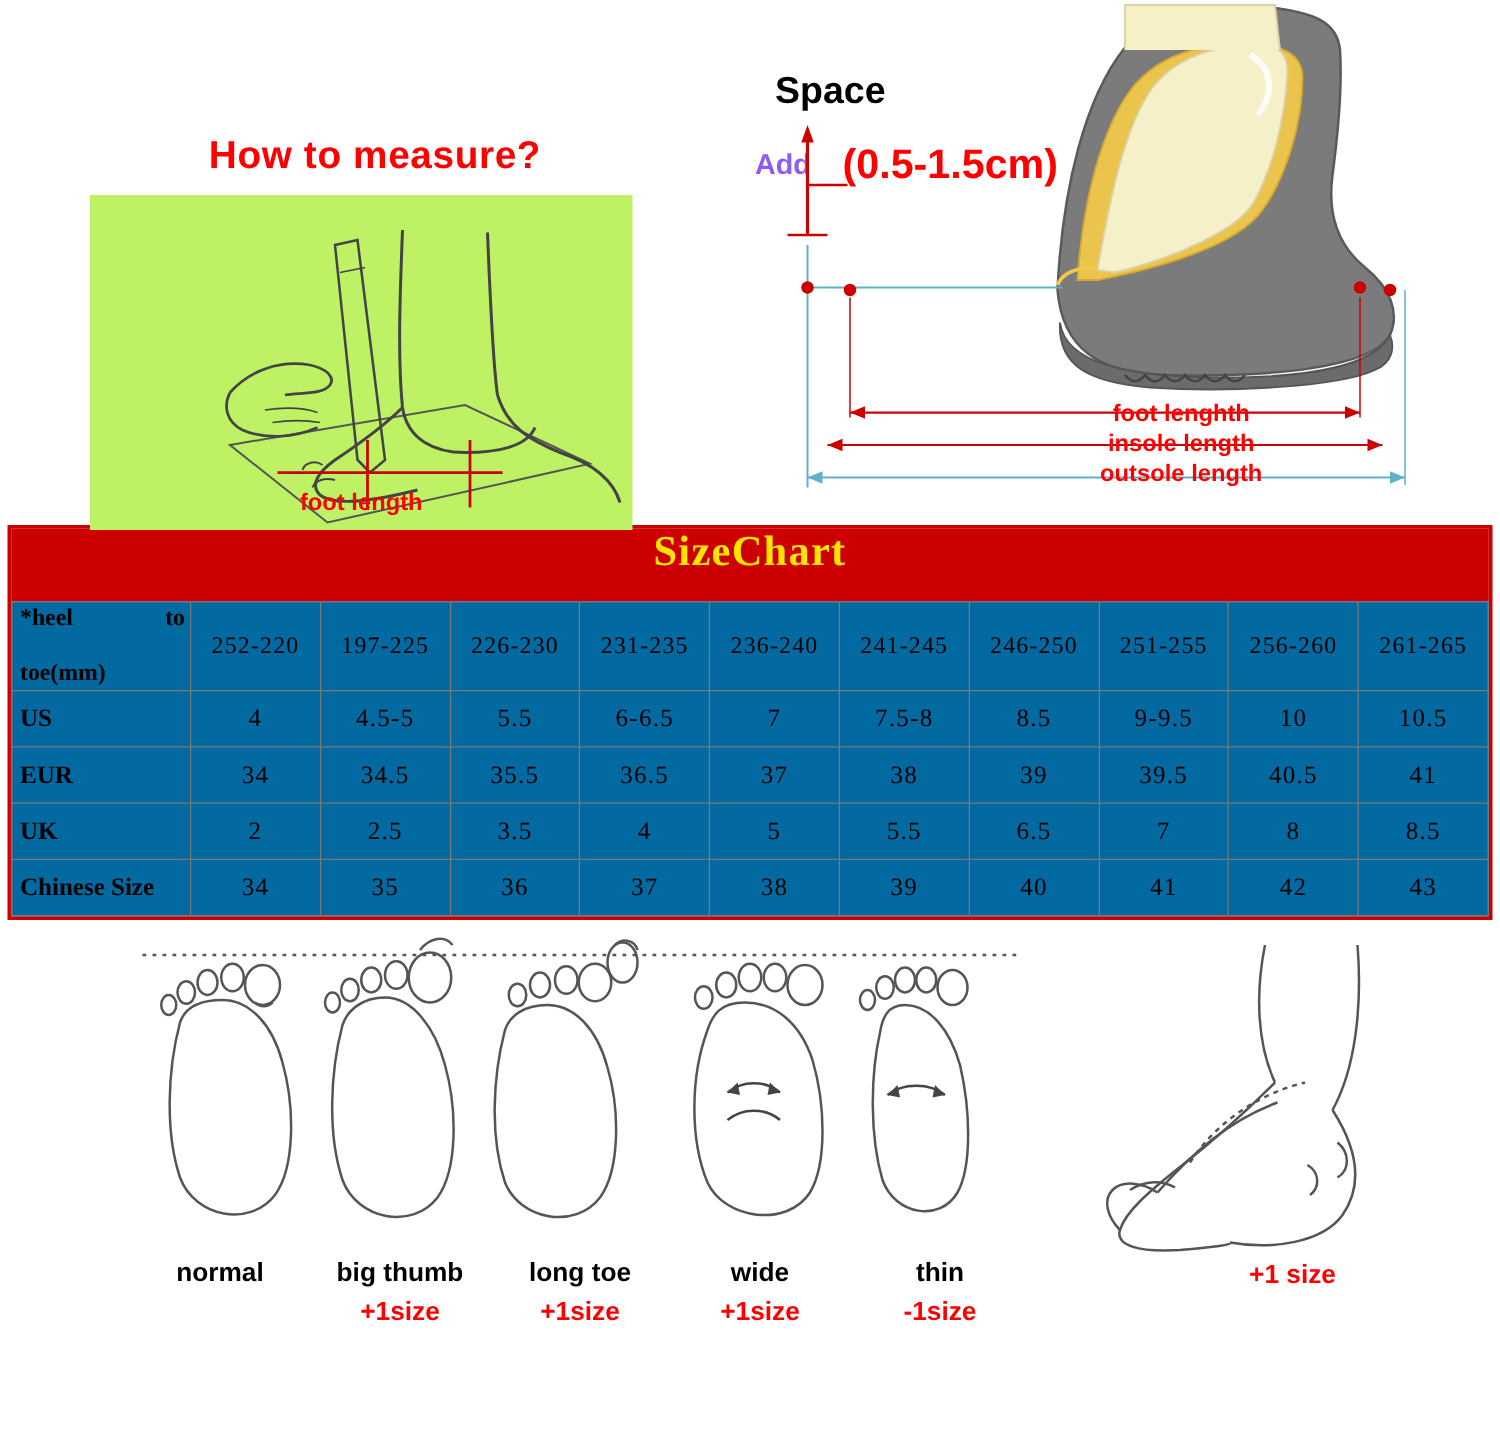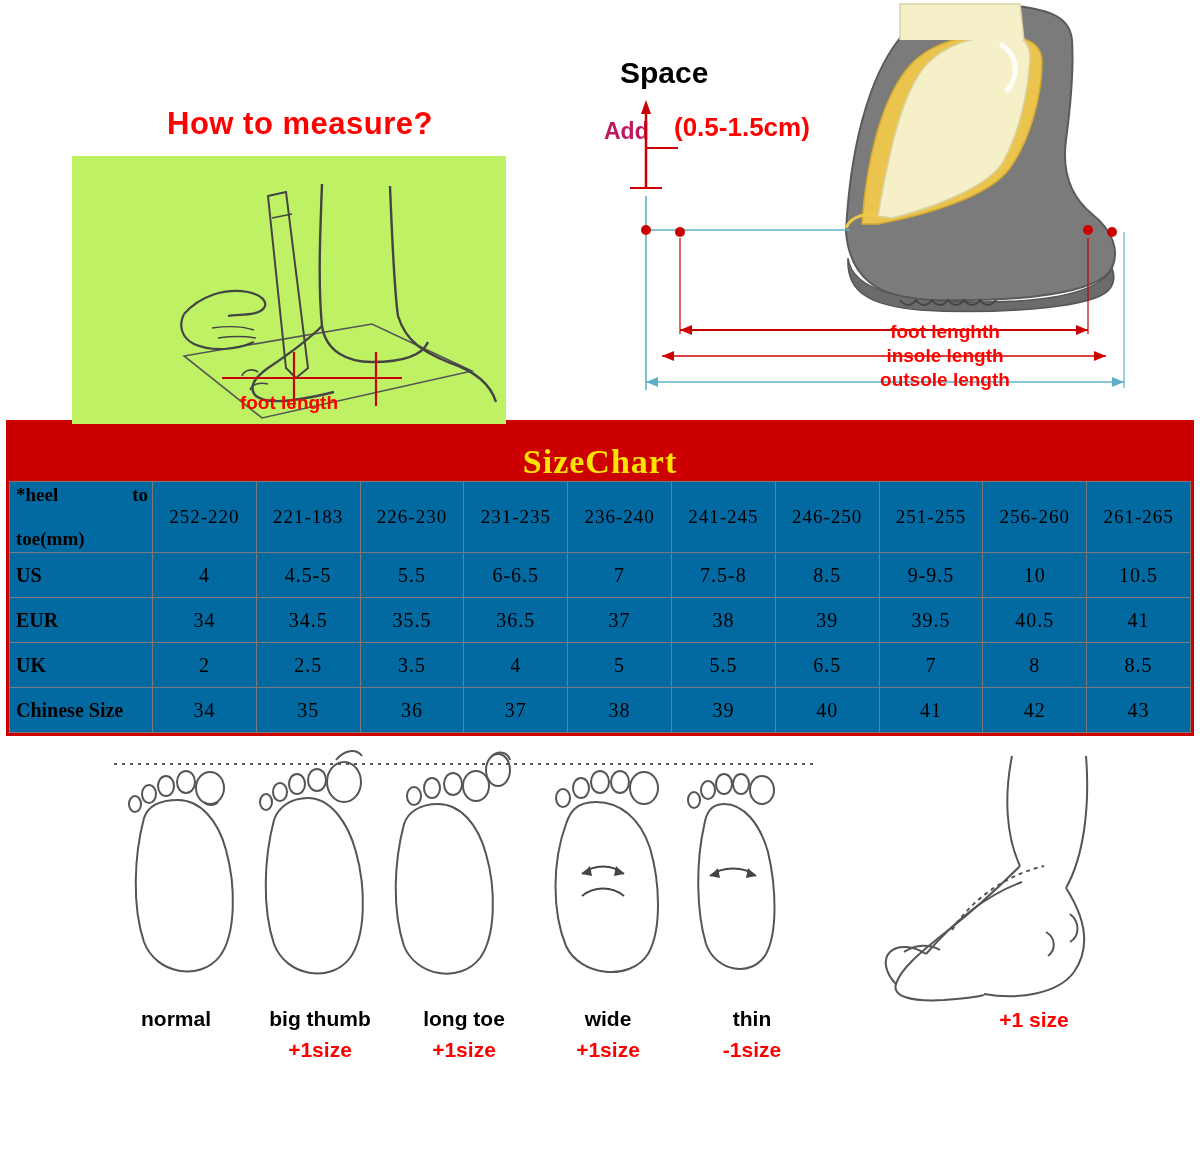--- a/index.html
+++ b/index.html
@@ -65,27 +65,27 @@
     font-size: 30px;
     font-weight: bold;
     color: #000;
   }
   .add-word {
     position: absolute;
     left: 4px;
     top: 118px;
     font-size: 23px;
     font-weight: bold;
-    color: #be185d;
+    color: #8b5cf6;
   }
   .cm-word {
     position: absolute;
     left: 74px;
     top: 112px;
-    font-size: 26px;
+    font-size: 33px;
     font-weight: bold;
     color: #ff0000;
   }
   .legend-lines {
     position: absolute;
     left: 185px;
     top: 320px;
     color: #ff0000;
     font-weight: bold;
     font-size: 19px;
@@ -98,21 +98,21 @@
   .chart-wrap {
     width: 1188px;
     margin: 0 auto;
     border: 3px solid #cc0000;
     box-sizing: border-box;
   }
   .chart-header {
     background: #cc0000;
     height: 58px;
     display: flex;
-    align-items: flex-end;
+    align-items: flex-start;
     justify-content: center;
   }
   .chart-header span {
     color: #ffe400;
     font-family: "Liberation Serif", serif;
     font-weight: bold;
     font-size: 34px;
     letter-spacing: 1px;
   }
   table.size-table {
@@ -317,21 +317,21 @@
   </div>
 
   <table class="size-table">
     <tbody id="size-table-body">
         <tr class="headrow">
           <td class="rowhead">
             <span class="rowhead-justify">*heel to</span>
             <div>toe(mm)</div>
           </td>
           <td>252-220</td>
-          <td>221-183</td>
+          <td>197-225</td>
           <td>226-230</td>
           <td>231-235</td>
           <td>236-240</td>
           <td>241-245</td>
           <td>246-250</td>
           <td>251-255</td>
           <td>256-260</td>
           <td>261-265</td>
         </tr>
         <tr>

